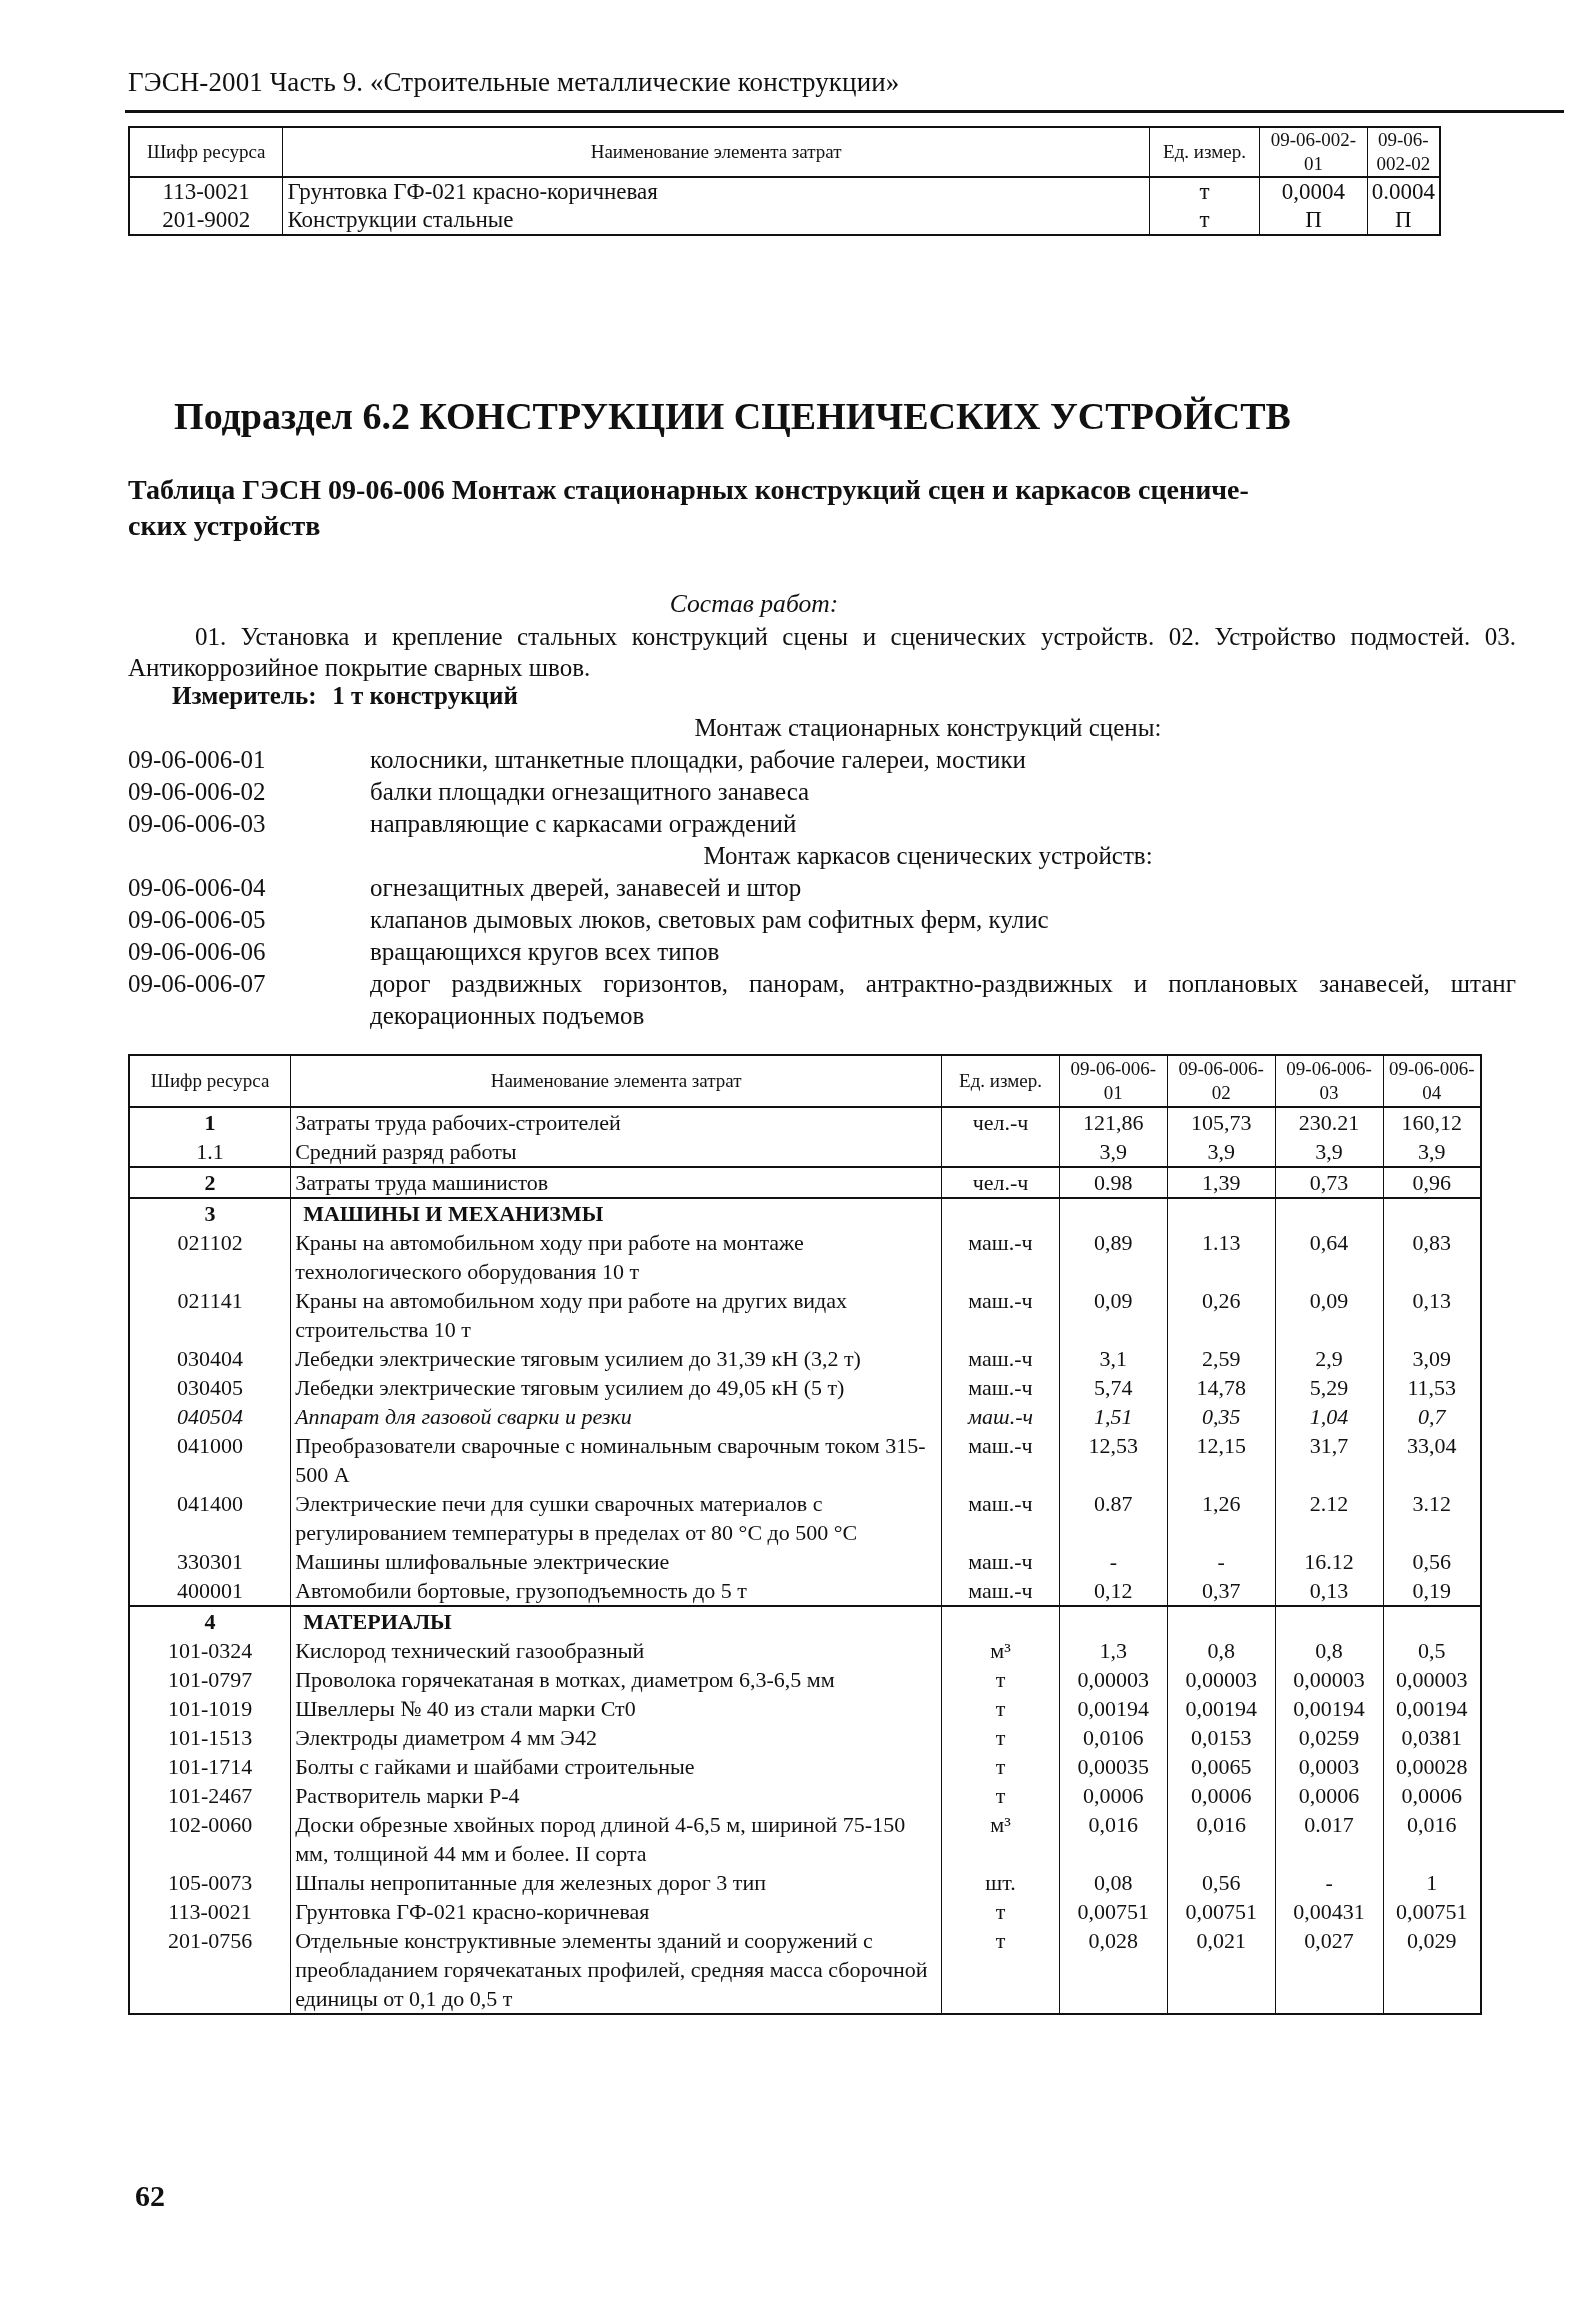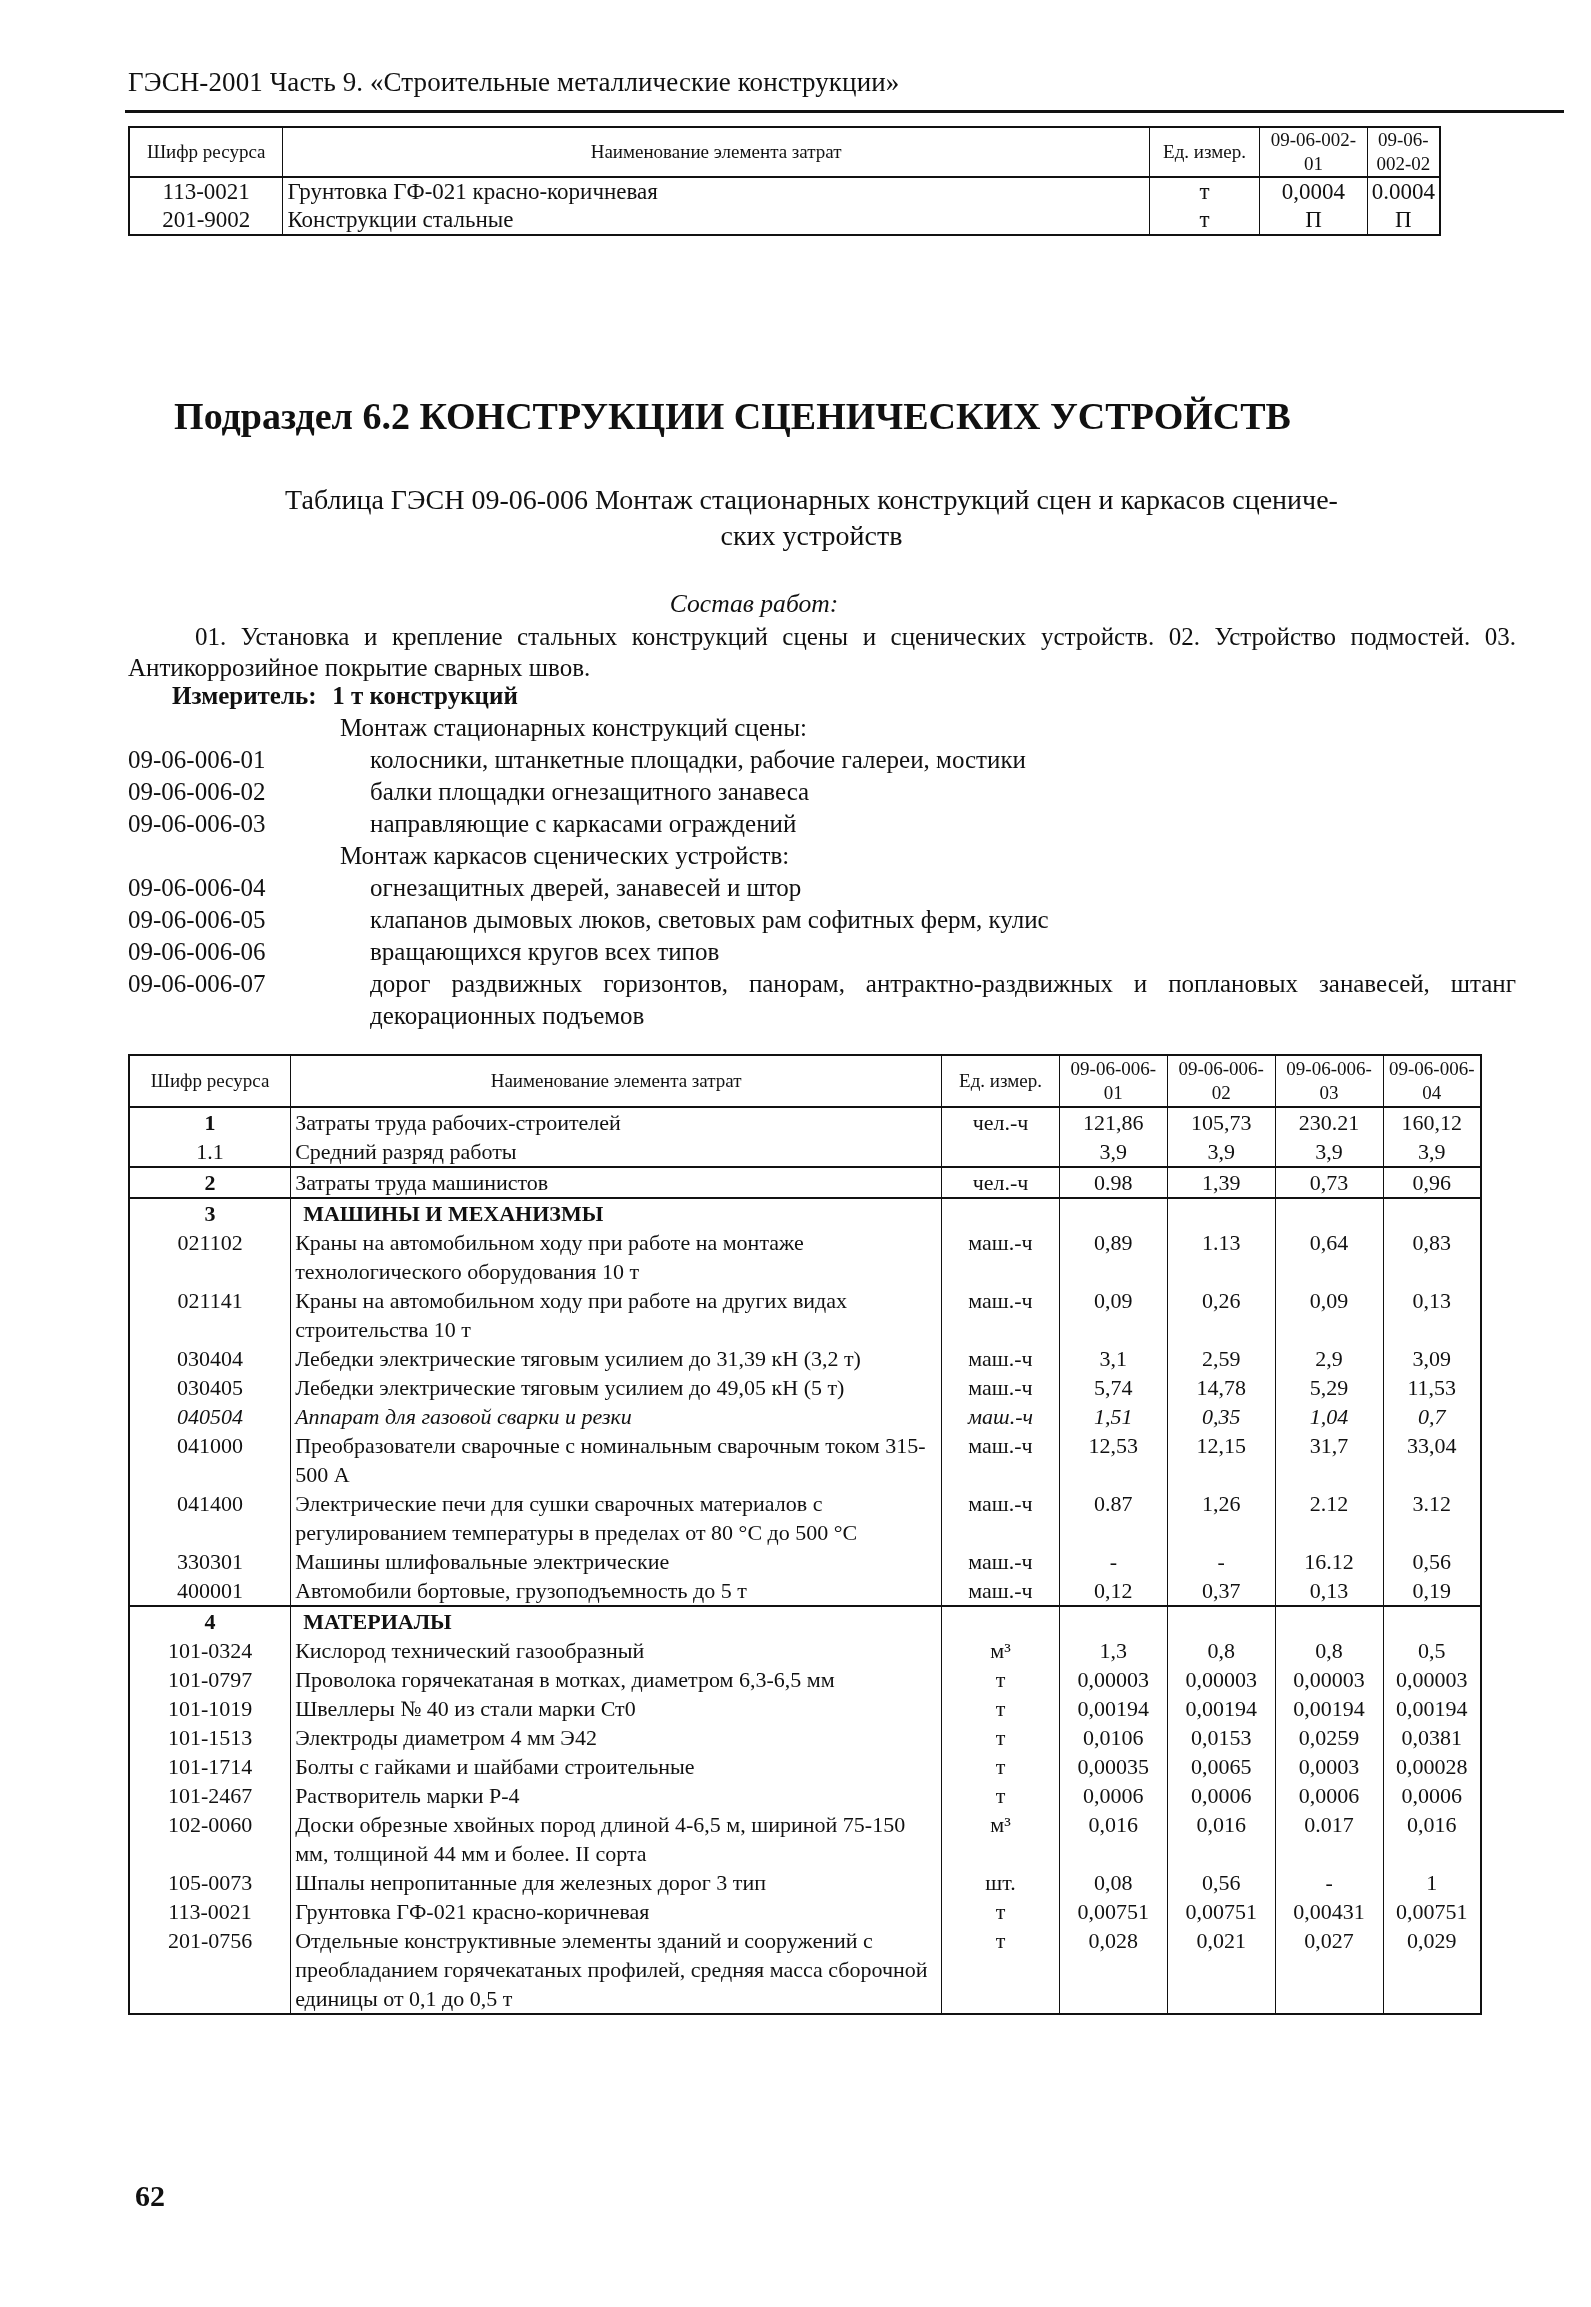--- a/index.html
+++ b/index.html
@@ -10,28 +10,28 @@
   .head-rule{left:125px;top:110px;width:1439px;height:2.7px;background:#111;}
   table{border-collapse:collapse;}
   td,th{border:1.3px solid #111;padding:0 4px;vertical-align:top;font-weight:normal;}
   .t1{left:128px;top:126px;width:1313px;font-size:23px;line-height:28px;}
   .t1 th{font-size:19px;line-height:24px;height:48px;vertical-align:middle;text-align:center;border-bottom:2.7px solid #111;}
   .t1 td{border-top:none;border-bottom:none;}
   .t1 tr:last-child td{border-bottom:2.7px solid #111;}
   .t1{border:2.7px solid #111;}
   .c{text-align:center;}
   .sub-title{left:0;width:1465px;top:394px;text-align:center;font-size:38px;font-weight:bold;}
-  .tbl-title{left:128px;width:1367px;top:482px;text-align:center;font-size:28px;font-weight:normal;line-height:36px;}
+  .tbl-title{left:128px;width:1367px;top:472px;text-align:left;font-size:28px;font-weight:bold;line-height:36px;}
   .tbl-title .l1{display:block;}
   .sostav{left:0;width:1461px;top:589px;text-align:center;font-size:25.6px;font-style:italic;padding-left:47px;box-sizing:border-box;}
   .para{left:128px;width:1388px;top:621px;font-size:25px;line-height:31px;text-indent:67px;text-align:justify;}
   .meter{left:172px;top:682px;font-size:25px;font-weight:bold;}
   .meter span{margin-right:9.4px;}
   .list{left:128px;top:712px;width:1388px;font-size:25px;line-height:32px;}
-  .list .grp{padding-left:212px;}
+  .list .grp{padding-left:212px;text-align:center;}
   .list .row{display:flex;}
   .list .code{width:242px;flex:none;}
   .list .txt{flex:1;text-align:justify;}
   .t2{left:128px;top:1054px;width:1354px;font-size:22px;line-height:29px;border:2.7px solid #111;}
   .t2 th{font-size:19px;line-height:24px;height:50px;vertical-align:middle;text-align:center;border-bottom:2.7px solid #111;}
   .t2 td{border-top:none;border-bottom:none;}
   .t2 tr.sep td{border-bottom:2.7px solid #111;}
   .t2 td.num{text-align:center;}
   .t2 td.code{text-align:center;}
   .bold{font-weight:bold;}

